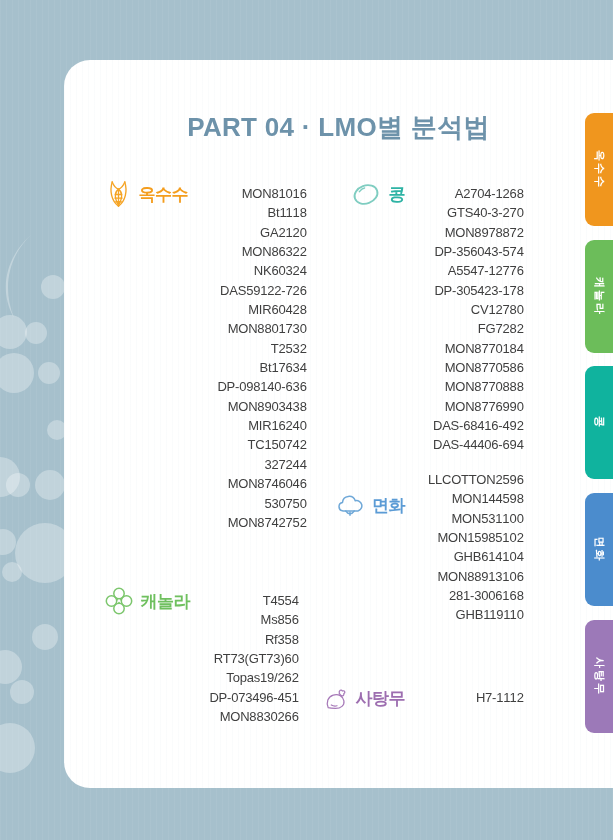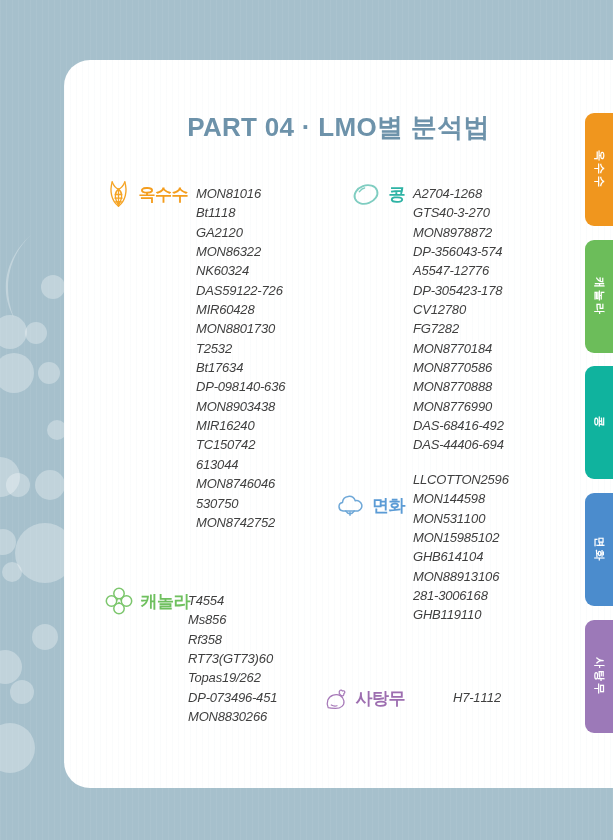--- a/index.html
+++ b/index.html
@@ -30,24 +30,24 @@
   .hdr-corn{left:98px;top:178px;width:90px;}   .hdr-corn .sec-label{color:#f49d1d;}
   .hdr-canola{left:94px;top:585px;width:96px;} .hdr-canola .sec-label{color:#6fc05f;}
   .hdr-soy{left:326px;top:178px;width:79px;}   .hdr-soy .sec-label{color:#2eb3a5;}
   .hdr-cotton{left:330px;top:489px;width:75px;}.hdr-cotton .sec-label{color:#5b9bd5;}
   .hdr-beet{left:324px;top:682px;width:81px;}  .hdr-beet .sec-label{color:#9d6eb0;}
   .toc-list{position:absolute;width:111px;}
   .list-corn{left:196px;top:184px;}
   .list-canola{left:188px;top:591px;}
   .list-soy{left:413px;top:184px;}
   .list-cotton{left:413px;top:470px;}
-  .list-beet{left:413px;top:688px;margin-left:40px;}
+  .list-beet{left:413px;top:688px;}
   .toc-row{
-    display:flex;justify-content:flex-start;align-items:baseline;
-    height:19.35px;line-height:19.35px;font-size:13px;color:#3f3f3f;font-style:italic;
+    display:flex;justify-content:flex-end;align-items:baseline;
+    height:19.35px;line-height:19.35px;font-size:13px;color:#3f3f3f;
   }
   .toc-name{white-space:nowrap;letter-spacing:-0.2px;}
   .tab{
     position:absolute;left:585px;width:28px;height:113px;border-radius:9px 0 0 9px;
     display:flex;align-items:center;justify-content:center;
   }
   .tab span{
     transform:rotate(90deg);white-space:nowrap;color:#ffffff;
     font-size:11px;font-weight:bold;letter-spacing:2px;
   }
@@ -167,21 +167,21 @@
         <span class="toc-name">MIR162</span>
         <span class="toc-page">40</span>
       </div>
 
       <div class="toc-row">
         <span class="toc-name">TC1507</span>
         <span class="toc-page">42</span>
       </div>
 
       <div class="toc-row">
-        <span class="toc-name">6130</span>
+        <span class="toc-name">3272</span>
         <span class="toc-page">44</span>
       </div>
 
       <div class="toc-row">
         <span class="toc-name">MON87460</span>
         <span class="toc-page">46</span>
       </div>
 
 
       <div class="toc-row">

